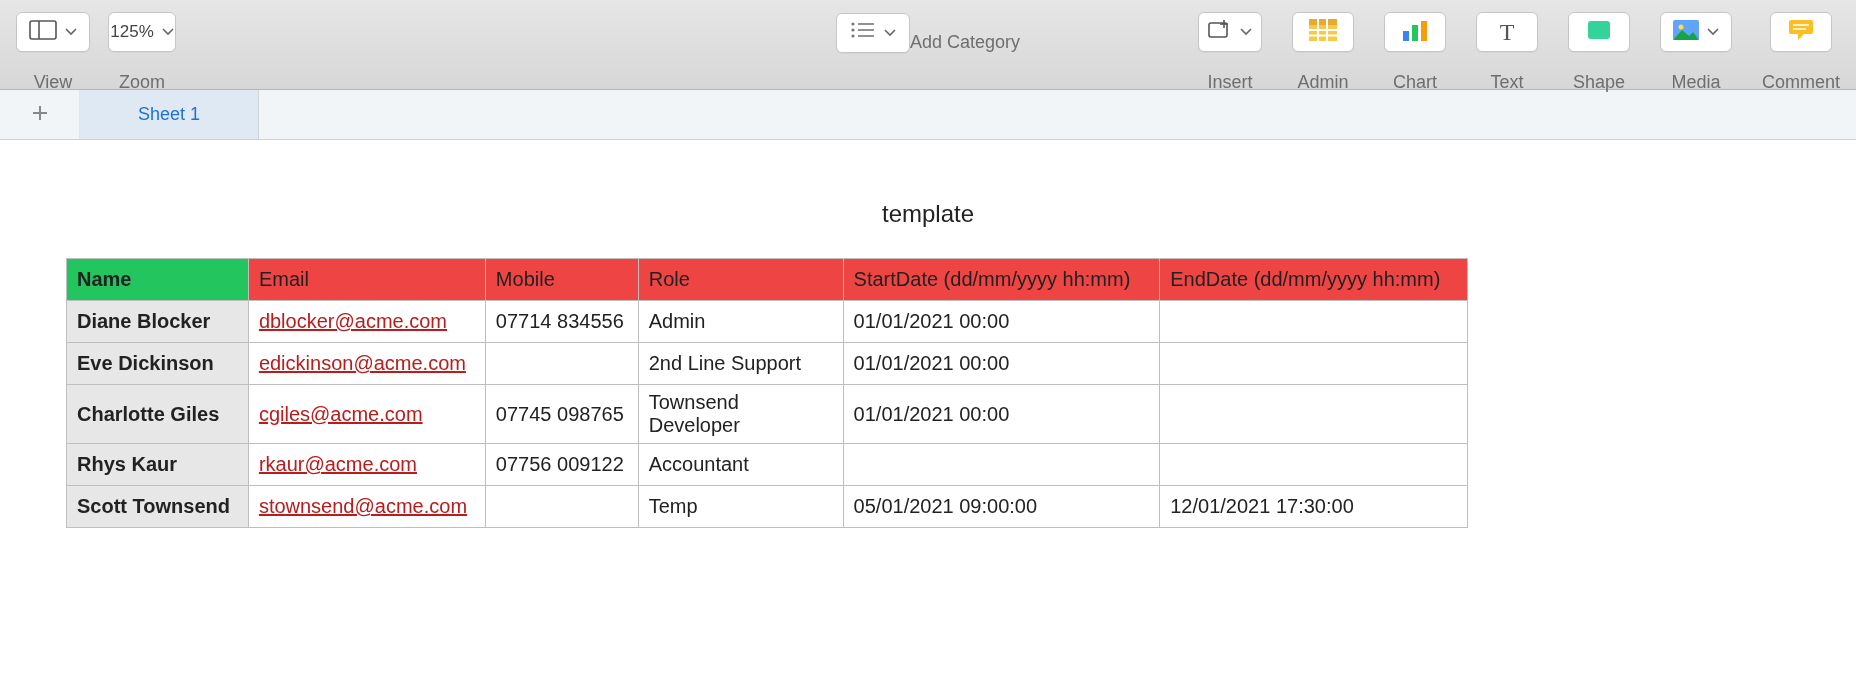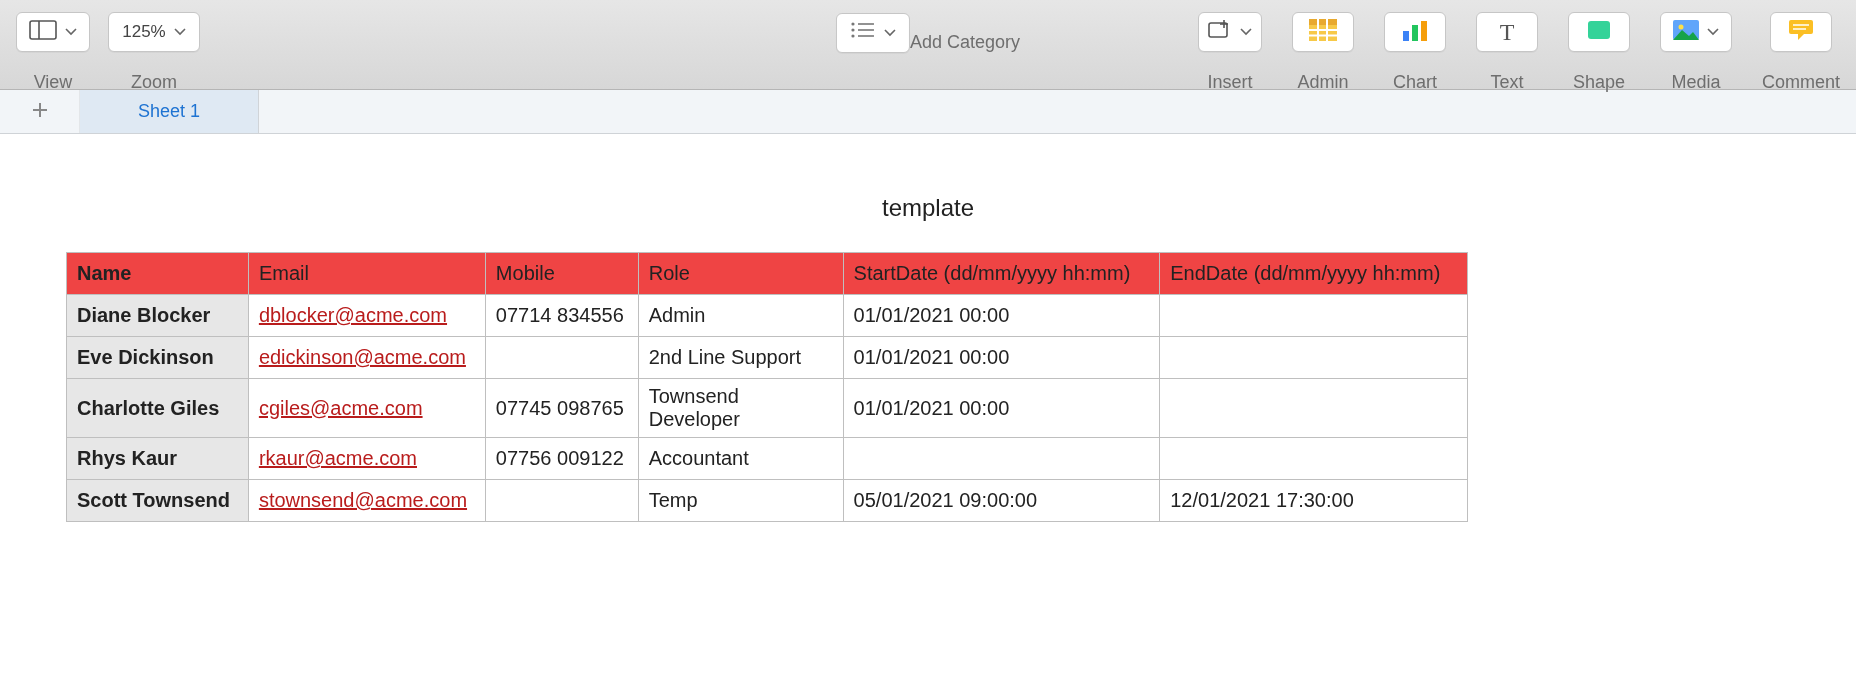--- a/index.html
+++ b/index.html
@@ -33,21 +33,21 @@
     cursor: pointer;
     padding: 0 12px;
     color: #444;
     font-size: 17px;
   }
   .chev { margin-left: 8px; }
   .chev svg { display: block; }
   .center-area { position: absolute; left: 50%; transform: translateX(-50%); top: 12px; display: flex; flex-direction: row; align-items: center;}
   .right-area { margin-left: auto; display: flex; gap: 12px; }
   .sheet-bar {
-    height: 44px;
+    height: 50px;
     background: #f2f5f8;
     border-bottom: 1px solid #cfd3d7;
     display: flex;
     align-items: stretch;
   }
   .add-sheet { width: 80px; display:flex; align-items:center; justify-content:center; color:#888; border-right:1px solid #e3e6e9; cursor:pointer;}
   .sheet-tab { padding: 0 58px; display:flex; align-items:center; background:#dfe9f3; color:#1e73d2; font-size:18px; border-right:1px solid #d0d4d8; cursor:pointer;}
   .canvas { padding: 60px 66px; }
   .table-title { text-align:center; font-size:24px; color:#222; margin-bottom:30px; }
   table.data {
@@ -57,21 +57,21 @@
     color: #222;
   }
   table.data th, table.data td {
     border: 1px solid #bfbfbf;
     padding: 6px 10px;
     height: 42px;
     text-align: left;
     font-weight: normal;
   }
   table.data .row-head { background:#e7e7e7; font-weight:bold; }
-  table.data thead th { background:#ef4444; }
+  table.data thead th { background:#22c55e; }
   table.data thead th.plain { background:#ef4444; font-weight:normal; }
   .email { text-decoration: underline; color:#b91c1c; }
   .num { text-align:right; }
   col.c-name  { width: 182px; }
   col.c-email { width: 237px; }
   col.c-mobile{ width: 153px; }
   col.c-role  { width: 205px; }
   col.c-start { width: 317px; }
   col.c-end   { width: 308px; }
   .icon-box { width:40px; height:40px; display:flex;align-items:center;justify-content:center;}
@@ -91,21 +91,21 @@
       <span class="chev">
         <svg width="12" height="8">
             <path d="M1 1 L6 6 L11 1" fill="none" stroke="#666" stroke-width="1.6"></path>
           </svg>
       </span>
     </div>
     <div class="tool-label">View</div>
   </div>
 
   <div class="tool-group">
-    <div class="btn" style="width:92px;">
+    <div class="btn" style="width:68px;">
       <span>125%</span>
       <span class="chev">
         <svg width="12" height="8">
             <path d="M1 1 L6 6 L11 1" fill="none" stroke="#666" stroke-width="1.6"></path>
           </svg>
       </span>
     </div>
     <div class="tool-label">Zoom</div>
   </div>
 

